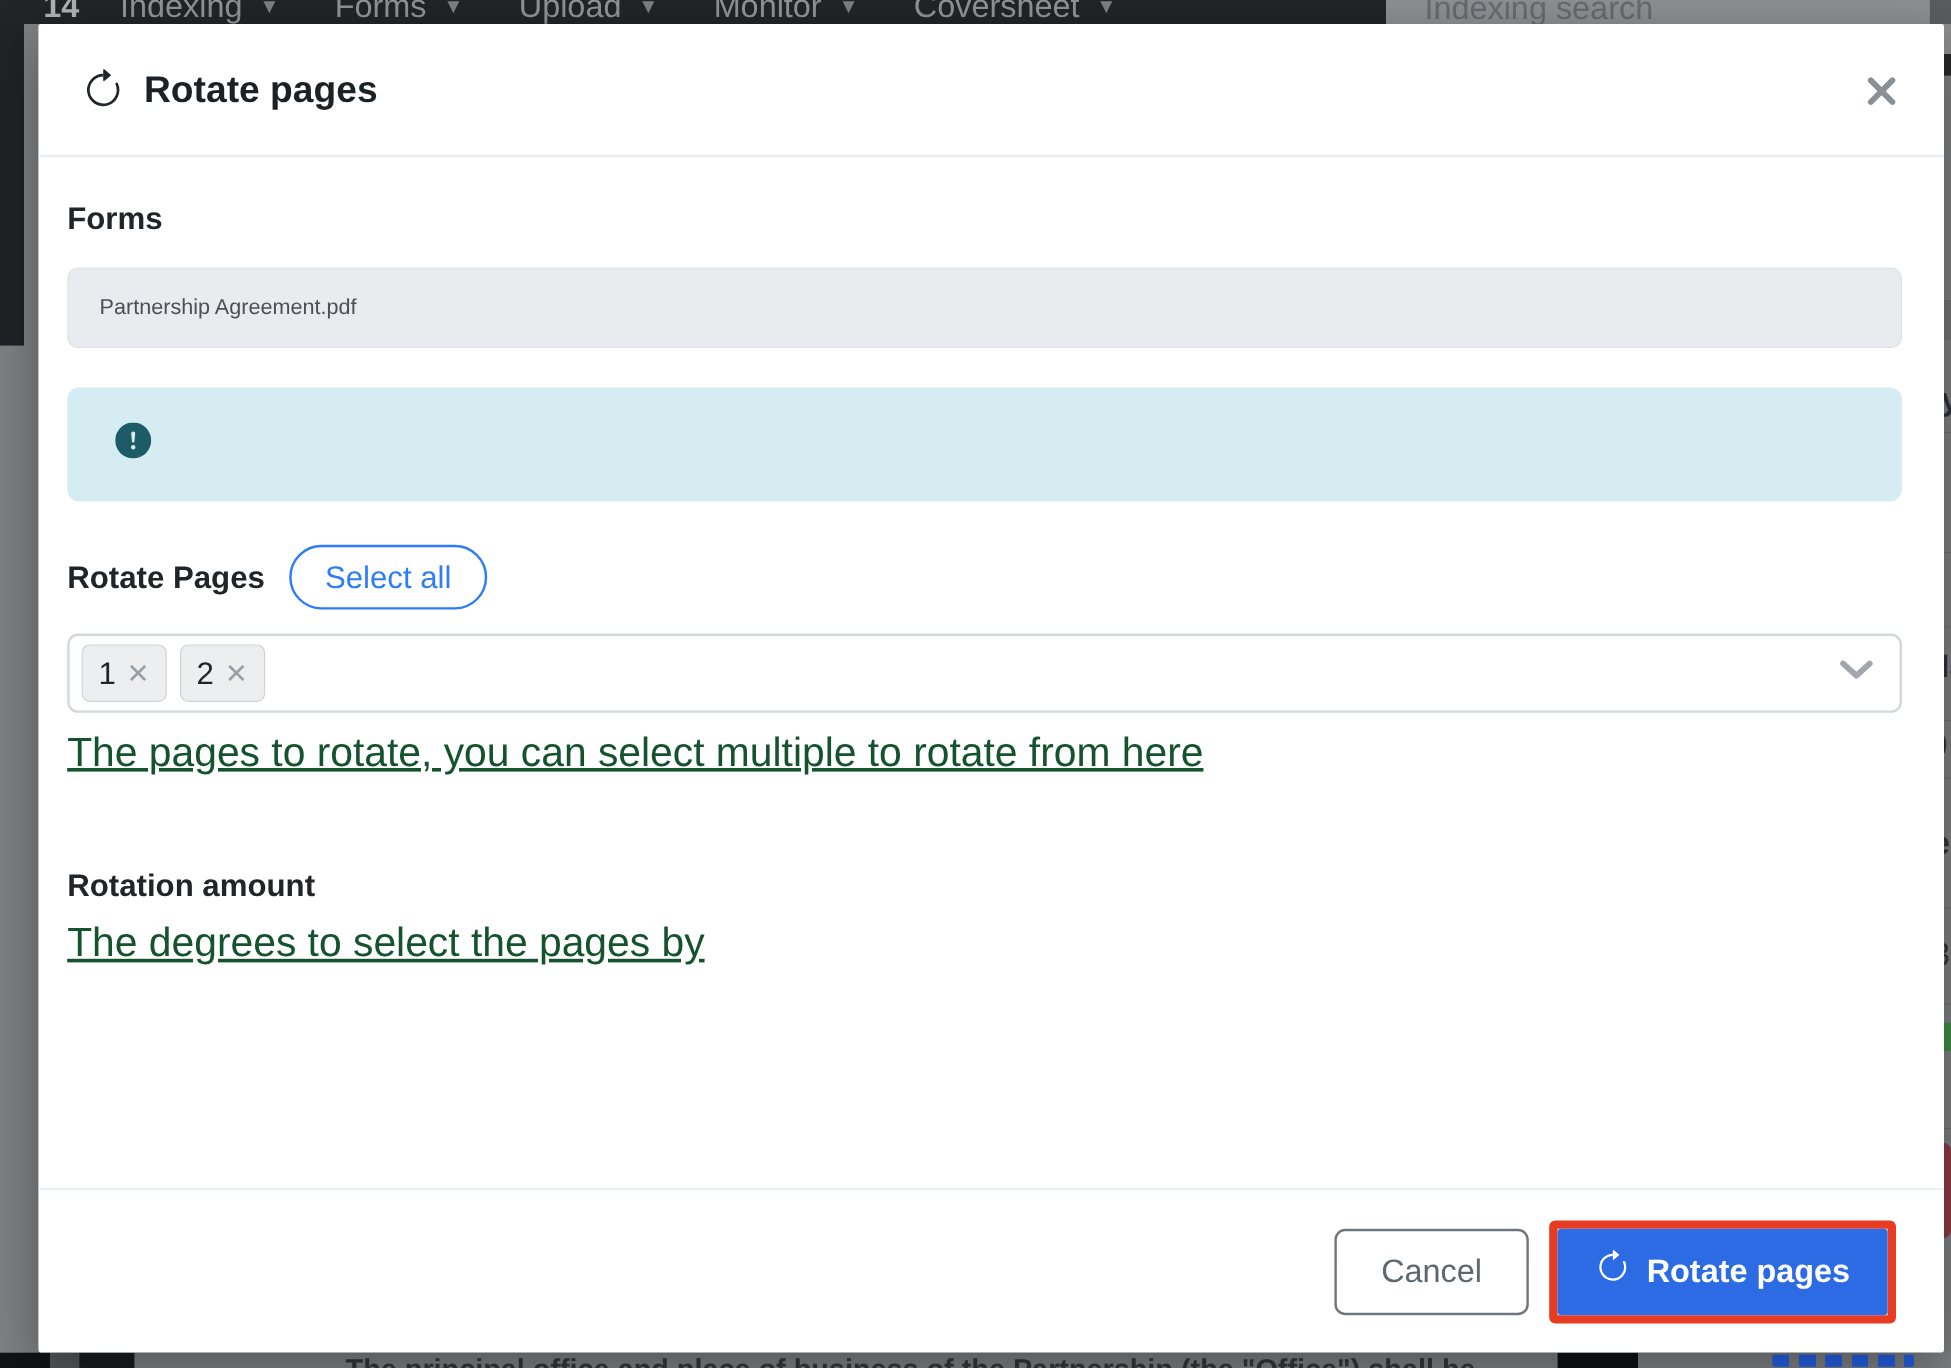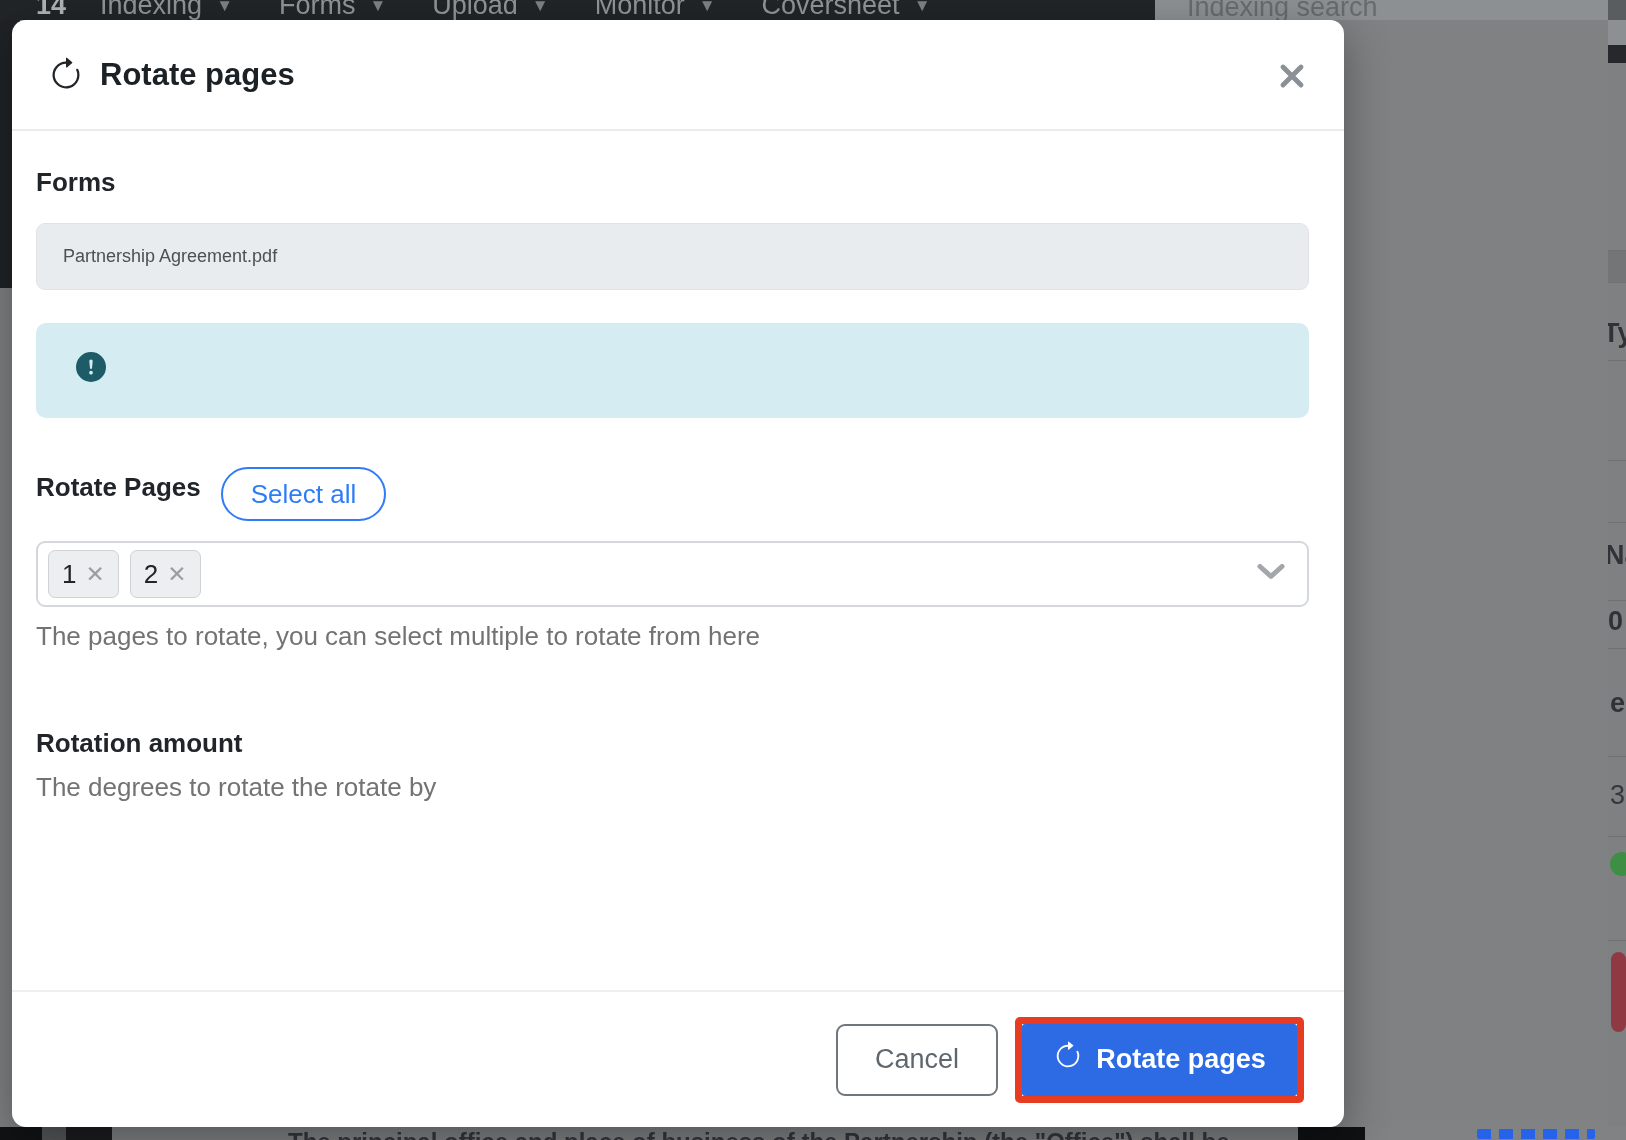--- a/index.html
+++ b/index.html
@@ -31,47 +31,47 @@
   .bottom-strip { position:absolute; left:0; top:1127px; width:1626px; height:13px; background:#808284; overflow:hidden; z-index:0; }
   .bs-black1 { position:absolute; left:0; top:0; width:42px; height:13px; background:#121315; }
   .bs-gray1  { position:absolute; left:42px; top:0; width:24px; height:13px; background:#55585a; }
   .bs-black2 { position:absolute; left:66px; top:0; width:46px; height:13px; background:#1c1d1f; }
   .bs-black3 { position:absolute; left:1298px; top:0; width:67px; height:13px; background:#101113; }
   .bs-text { position:absolute; left:288px; top:1px; font-size:24px; font-weight:700; color:#34383c; white-space:nowrap; }
   .bs-blue { position:absolute; left:1477px; top:2px; width:118px; height:10px;
              background:repeating-linear-gradient(90deg,#2563eb 0 14px,transparent 14px 22px); border-radius:2px; }
 
   
-  .modal { position:absolute; left:12px; top:20px; width:1332px; height:1107px; background:#ffffff;
-           border-radius:14px; box-shadow:0 14px 44px rgba(0,0,0,.35); z-index:2; overflow:hidden; }
+  .modal { position:absolute; left:32px; top:20px; width:1588px; height:1107px; background:#ffffff;
+           border-radius:2px; box-shadow:0 14px 44px rgba(0,0,0,.35); z-index:2; overflow:hidden; }
   .modal-header { height:111px; display:flex; align-items:center; padding:0 36px; border-bottom:2px solid #e9ecef; position:relative; }
   .modal-title { display:flex; align-items:center; gap:16px; font-size:31px; font-weight:700; color:#1c2126; }
   .modal-title svg { display:block; }
   .close-btn { position:absolute; right:34px; top:38px; width:36px; height:36px; border:none; background:none;
                cursor:pointer; display:flex; align-items:center; justify-content:center; }
 
   .modal-body { padding:0 35px 0 24px; }
   .field-label { margin-top:36px; font-size:26px; font-weight:700; color:#212529; }
   .input-disabled { margin-top:25px; height:67px; width:100%; background:#e9ecef; border:1px solid #dfe3e7;
                     border-radius:9px; font-size:18px; color:#4a5056; padding:0 26px;
                     font-family:"Liberation Sans","DejaVu Sans",sans-serif; }
   .alert-info { margin-top:33px; height:95px; background:#d5ecf2; border-radius:10px; display:flex;
                 align-items:center; padding:0 40px; gap:15px; font-size:27px; color:#1d5b66; }
   .rp-row { margin-top:36px; display:flex; align-items:center; gap:20px; }
   .rp-row .field-label { margin-top:0; }
   .select-all-btn { height:54px; padding:0 28px; border:2px solid #2e7cf6; border-radius:28px; background:#fff;
                     color:#2e7cf6; font-size:26px; cursor:pointer;
-                    font-family:"Liberation Sans","DejaVu Sans",sans-serif;margin-top:13px; }
+                    font-family:"Liberation Sans","DejaVu Sans",sans-serif; }
   .multiselect { margin-top:20px; height:66px; width:100%; border:2px solid #d4d8dc; border-radius:9px;
                  position:relative; display:flex; align-items:center; padding:0 10px; gap:11px; background:#fff; }
   .tag { height:48px; display:inline-flex; align-items:center; padding:0 13px; background:#eceeef;
          border:1.5px solid #ced3d7; border-radius:7px; font-size:26px; color:#212529; gap:9px; }
   .tag-x { color:#989ea4; font-size:23px; font-weight:700; cursor:pointer; line-height:1; }
   .ms-chevron { position:absolute; right:22px; top:50%; transform:translateY(-50%); }
-  .help-text { margin-top:14px; font-size:26px; color:#737373; }
+  .help-text { margin-top:14px; font-size:34px; color:#14532d;text-decoration:underline; }
   .label-rotation { margin-top:76px; }
   .select-focused { margin-top:22px; height:70px; width:100%; border:2px solid #8ab4fe; border-radius:9px;
                     box-shadow:0 0 0 5px rgba(13,110,253,.22); display:flex; align-items:center;
                     padding:0 26px; font-size:27px; color:#3d444b; position:relative; background:#fff; cursor:pointer; }
   .sel-arrows { position:absolute; right:24px; top:50%; transform:translateY(-50%); }
 
   .modal-footer { position:absolute; left:0; bottom:0; width:100%; height:137px; border-top:2px solid #edf0f2;
                   display:flex; align-items:center; justify-content:flex-end; padding-right:40px; }
   .cancel-btn { height:72px; padding:0 37px; background:#fff; border:2px solid #6f767d; border-radius:9px;
                 color:#5f676e; font-size:27px; cursor:pointer;
@@ -187,21 +187,21 @@
       </span>
       <span class="ms-chevron">
         <svg width="28" height="17" viewBox="0 0 28 17">
           <path d="M3 3 L14 13 L25 3" fill="none" stroke="#a3a7ab" stroke-width="5" stroke-linecap="round" stroke-linejoin="round"></path>
         </svg>
       </span>
     </div>
     <div class="help-text">The pages to rotate, you can select multiple to rotate from here</div>
 
     <div class="field-label label-rotation">Rotation amount</div>
-    <div class="help-text" style="margin-top:13px">The degrees to rotate the rotate by</div>
+    <div class="help-text" style="margin-top:13px">The degrees to select the pages by</div>
   </div>
 
   <div class="modal-footer">
     <button class="cancel-btn">Cancel</button>
     <div class="highlight-frame">
       <button class="primary-btn">
         <span>
           <svg width="30" height="30" viewBox="0 0 16 16" fill="#ffffff">
             <path fill-rule="evenodd" d="M8 3a5 5 0 1 0 4.546 2.914.5.5 0 0 1 .908-.417A6 6 0 1 1 8 2z"></path>
             <path d="M8 4.466V.534a.25.25 0 0 1 .41-.192l2.36 1.966c.12.1.12.284 0 .384L8.41 4.658A.25.25 0 0 1 8 4.466"></path>

